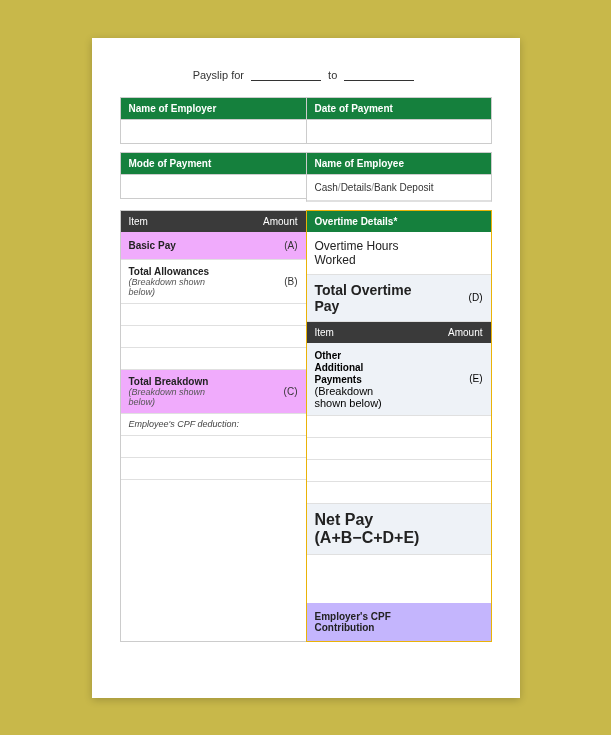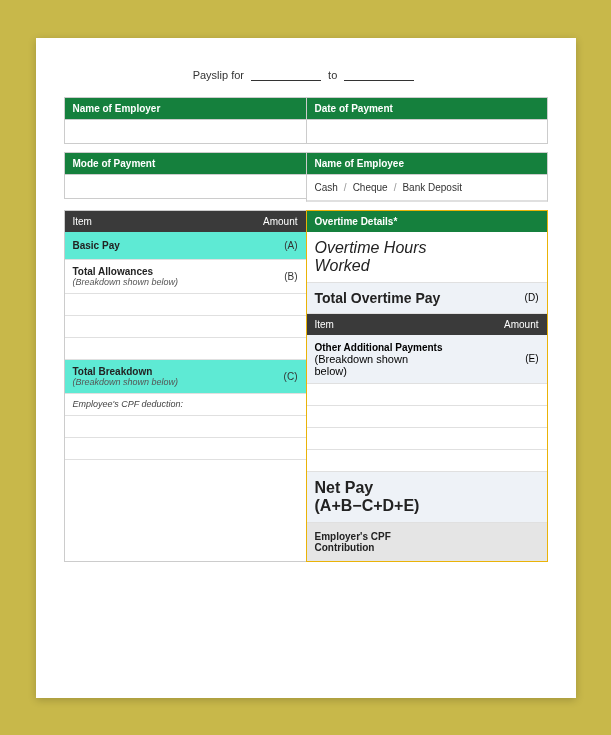--- a/index.html
+++ b/index.html
@@ -7,21 +7,21 @@
       background: #c8b84a;
       display: flex;
       justify-content: center;
       align-items: center;
       min-height: 100vh;
       font-family: Arial, sans-serif;
       font-size: 11px;
     }
     .page {
       background: #fff;
-      width: 540px;
+      width: 428px;
       min-height: 660px;
       padding: 30px 28px;
       box-shadow: 0 2px 8px rgba(0,0,0,0.2);
     }
     .payslip-header {
       text-align: center;
       margin-bottom: 16px;
       font-size: 11px;
       color: #333;
     }
@@ -53,21 +53,21 @@
     }
     .data-row {
       display: grid;
       grid-template-columns: 1fr 80px;
       border-bottom: 1px solid #e0e0e0;
       padding: 6px 8px;
       min-height: 28px;
       align-items: center;
     }
     .data-row.shaded {
-      background: #5eead4;
+      background: #f0abfc;
     }
     .data-row .label-cell {
       font-weight: bold;
       font-size: 10px;
       color: #222;
     }
     .data-row .label-cell .sub-label {
       font-weight: normal;
       font-style: italic;
       font-size: 9px;
@@ -93,21 +93,20 @@
       min-height: 22px;
     }
     .mode-options {
       padding: 6px 8px;
       font-size: 10px;
       color: #333;
       border-bottom: 1px solid #e0e0e0;
       min-height: 26px;
       display: flex;
       align-items: center;
-      gap: 6px;
     }
     .mode-divider {
       color: #999;
     }
     
     .top-section {
       display: grid;
       grid-template-columns: 1fr 1fr;
       margin-bottom: 0;
     }
@@ -191,21 +190,22 @@
       min-height: 28px;
       align-items: center;
       background: #eef2f7;
     }
     .employer-cpf-row {
       display: grid;
       grid-template-columns: 1fr 60px;
       padding: 7px 8px;
       min-height: 38px;
       align-items: center;
-      background: #e5e5e5;
+      background: #c4b5fd;
+      margin-top: 48px;
     }
     .small-empty-row {
       height: 22px;
       border-bottom: 1px solid #e0e0e0;
     }
   </style>
 </head>
 <body>
 
 <div class="page">
@@ -239,21 +239,21 @@
       <span>Name of Employee</span>
     </div>
   </div>
 
   <div style="display:grid;grid-template-columns:1fr 1fr;">
     <div class="second-cell-empty"></div>
     <div style="border-left:1px solid #ccc;border-right:1px solid #ccc;border-bottom:1px solid #e0e0e0;">
       <div class="mode-options">
         <span>Cash</span>
         <span class="mode-divider">/</span>
-        <span>Cheque</span>
+        <span>Details</span>
         <span class="mode-divider">/</span>
         <span>Bank Deposit</span>
       </div>
     </div>
   </div>
 
   <div style="display:grid;grid-template-columns:1fr 1fr;margin-top:8px;">
 
     <div style="border:1px solid #ccc;border-right:none;">
 
@@ -296,21 +296,21 @@
       <div class="empty-data-row" style="border-bottom:none;"></div>
     </div>
 
     <div style="border:1px solid #eab308;">
 
       <div class="dark-header">
         <span>Overtime Details*</span>
       </div>
 
       <div class="overtime-data-row">
-        <span style="font-size:16px;color:#222;font-style:italic;">Overtime Hours Worked</span>
+        <span style="font-size:12px;color:#222;">Overtime Hours Worked</span>
         <span></span>
       </div>
 
       <div class="overtime-data-row shaded">
         <span style="font-size:14px;color:#222;font-weight:bold;">Total Overtime Pay</span>
         <span style="font-size:10px;text-align:right;">(D)</span>
       </div>
 
       <div class="right-item-header">
         <span>Item</span>

